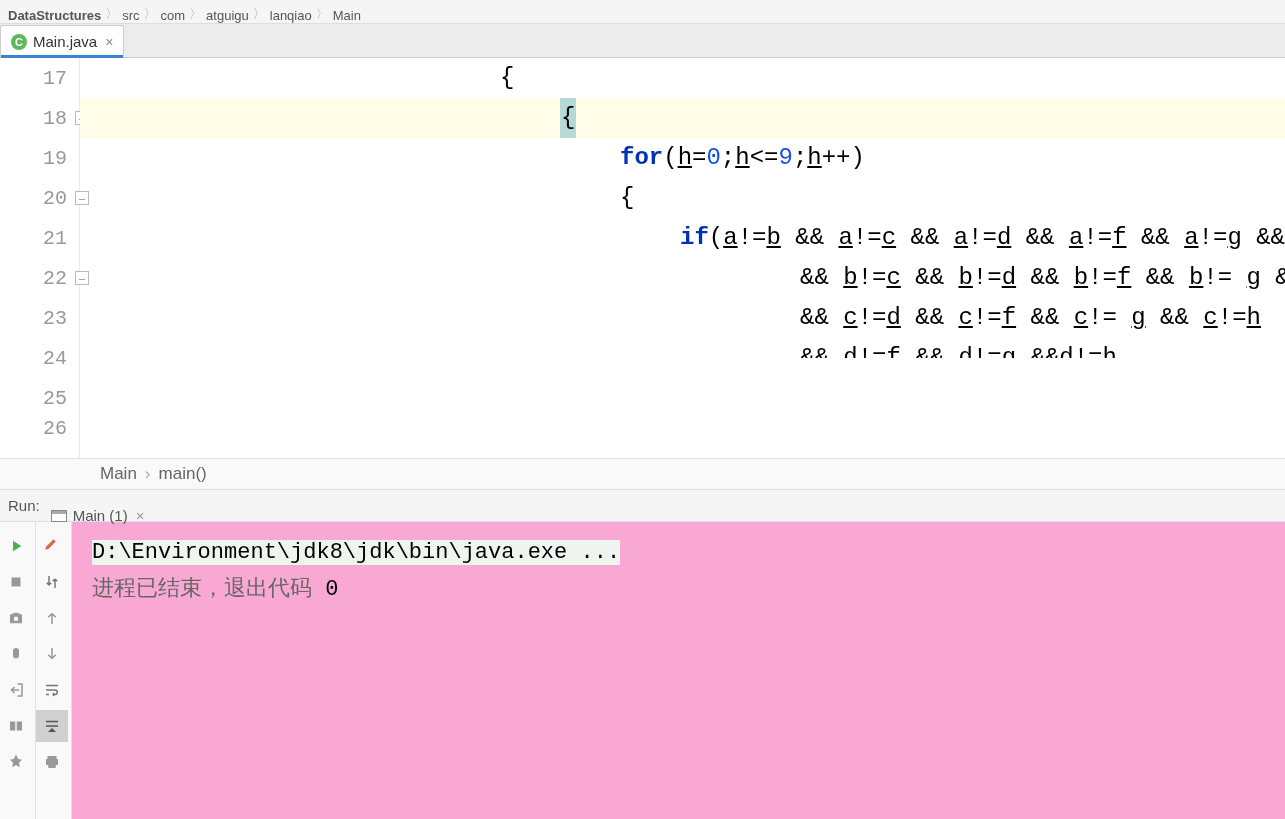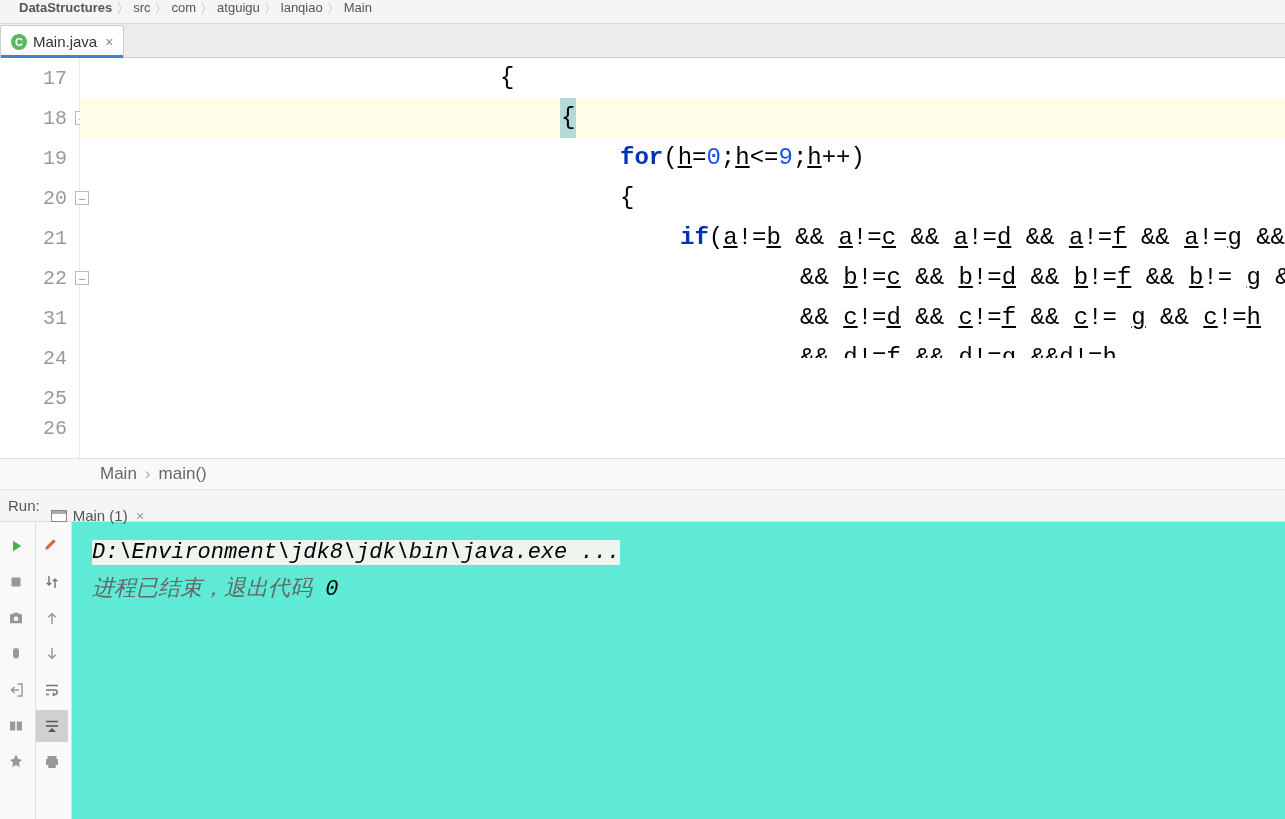--- a/index.html
+++ b/index.html
@@ -8,22 +8,22 @@
       font-size: 13px;
       background: #fff;
       overflow: hidden;
       width: 1285px;
       height: 819px;
     }
     .breadcrumb-bar {
       height: 24px;
       background: #f5f5f5;
       display: flex;
-      align-items: flex-start;
-      padding: 0 19px;
+      align-items: flex-end;
+      padding: 0 8px;
       font-size: 13px;
       color: #555;
       border-bottom: 1px solid #ddd;
       overflow: hidden;
     }
     .breadcrumb-bar span { white-space: nowrap; }
     .breadcrumb-sep { color: #aaa; margin: 0 4px; }
     .tab-bar {
       height: 34px;
       background: #ececec;
@@ -170,22 +170,21 @@
       width: 16px;
       height: 12px;
       border: 1px solid #888;
       margin-right: 6px;
       background: linear-gradient(to bottom, #aaa 30%, #fff 30%);
     }
     .run-tab-close { margin-left: 8px; color: #999; }
     .console-area {
       display: flex;
       height: calc(819px - 24px - 34px - 400px - 32px - 32px);
-      background: #5eead4;
-      font-style: italic;
+      background: #f9a8d4;
     }
     .console-gutter {
       width: 36px;
       display: flex;
       flex-direction: column;
       border-right: 1px solid #e0e0e0;
       background: #f9f9f9;
       padding-top: 8px;
     }
     .console-gutter-2 {
@@ -261,21 +260,21 @@
         <span class="fold-icon">–</span>
       </div>
       <div class="gutter-line">
         <span class="num">21</span>
       </div>
       <div class="gutter-line">
         <span class="num">22</span>
         <span class="fold-icon">–</span>
       </div>
       <div class="gutter-line">
-        <span class="num">31</span>
+        <span class="num">23</span>
       </div>
       <div class="gutter-line">
         <span class="num">24</span>
       </div>
       <div class="gutter-line">
         <span class="num">25</span>
       </div>
       <div class="gutter-line" style="height: 20px; align-items: center;">
         <span class="num">26</span>
       </div>

